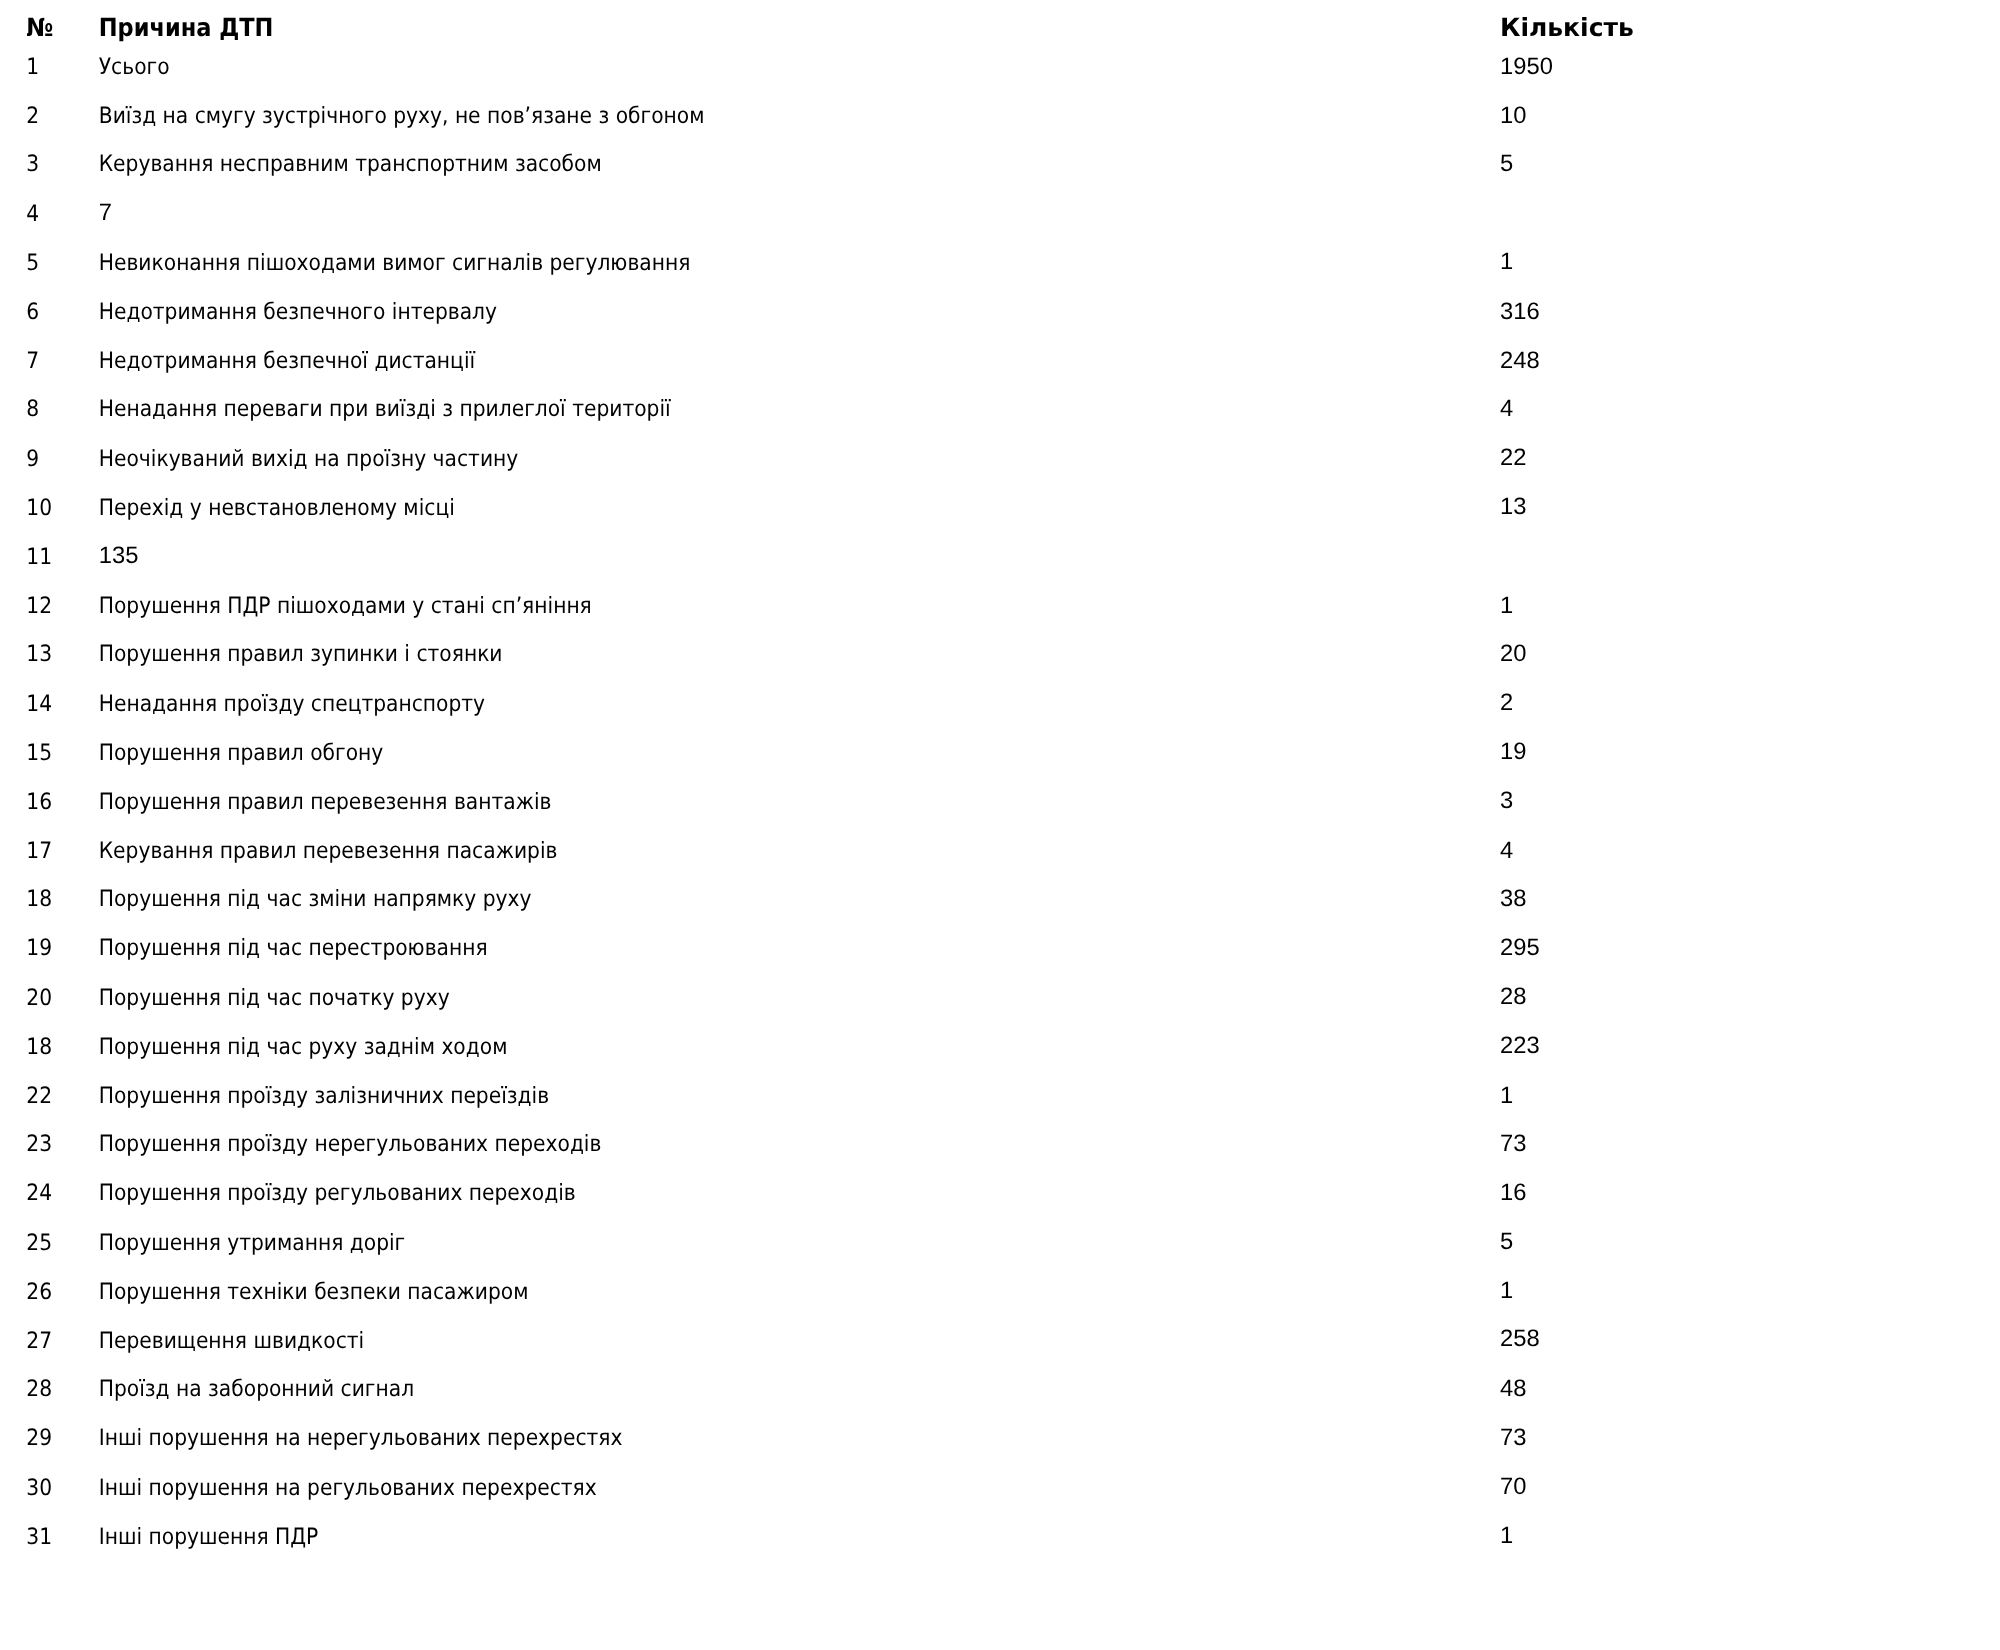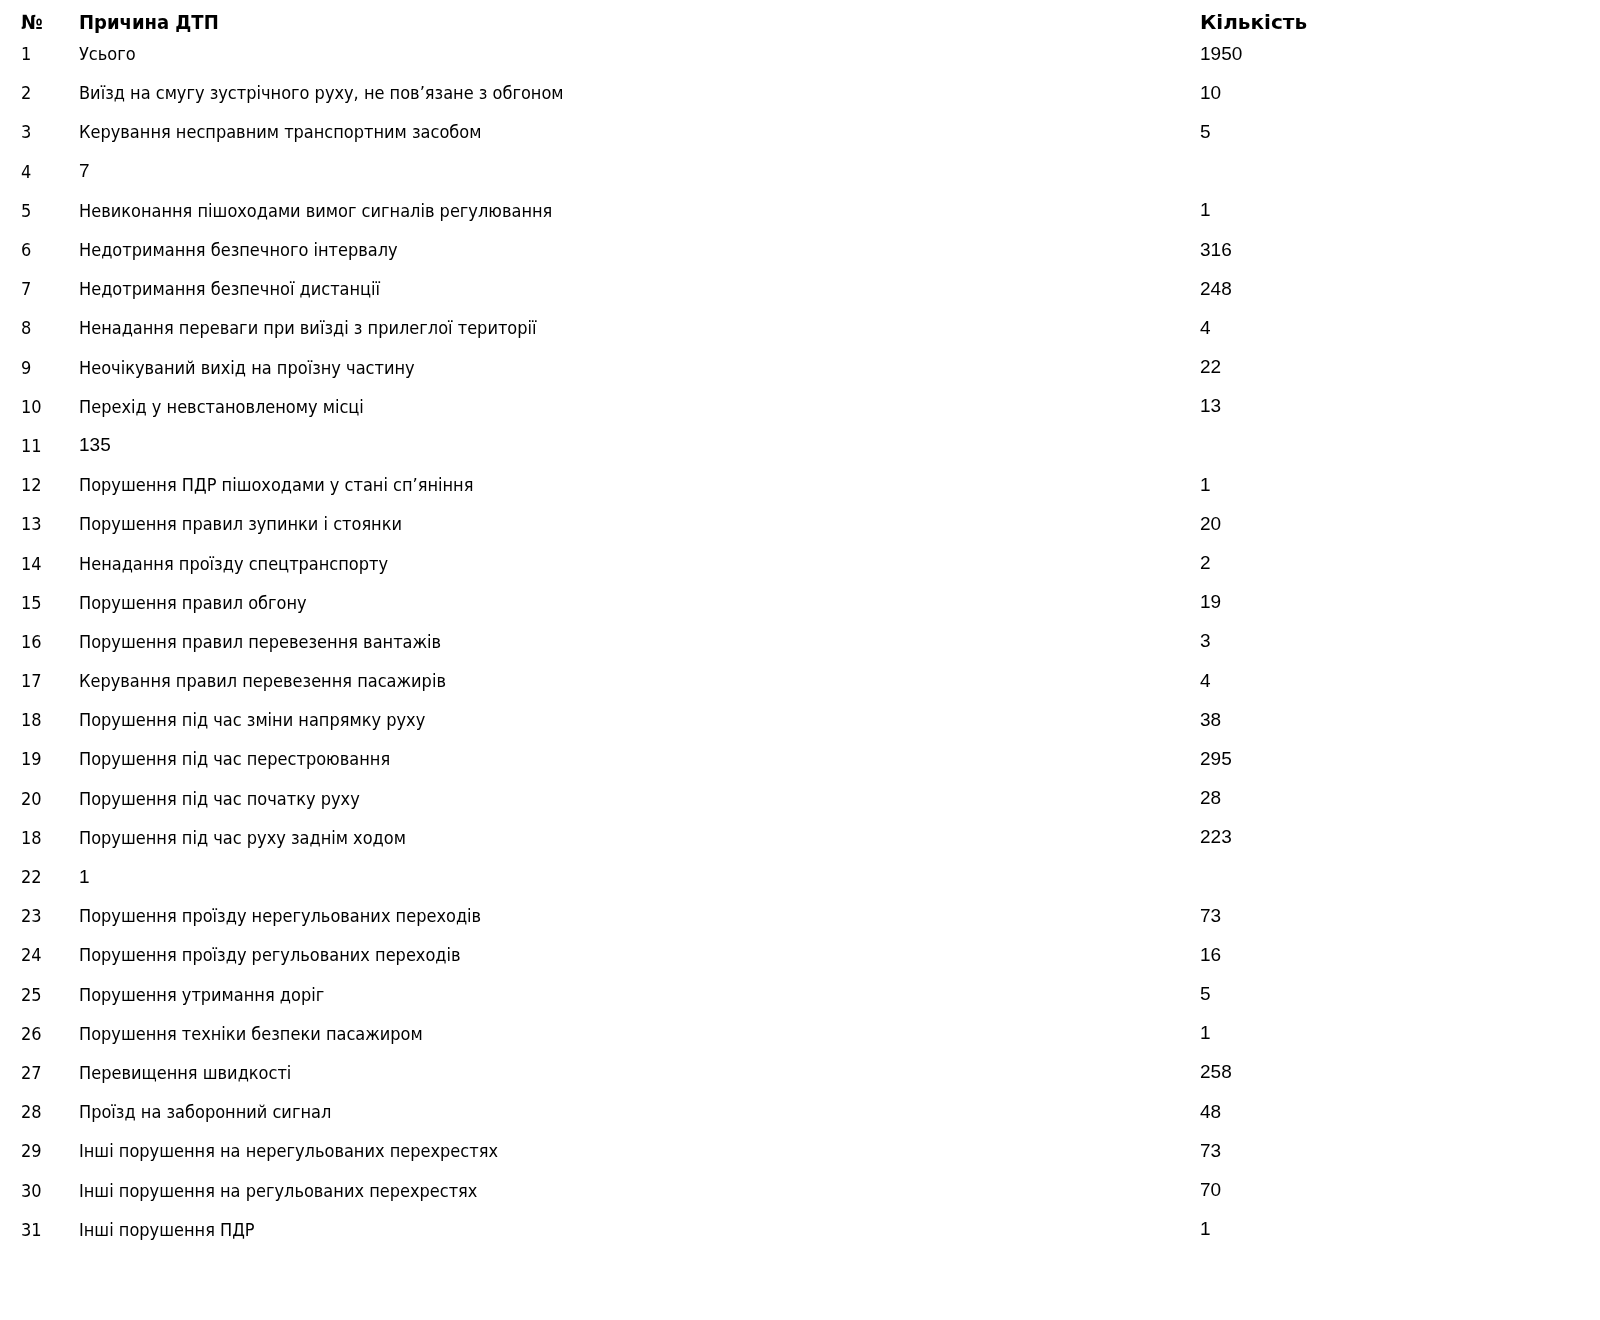--- a/index.html
+++ b/index.html
@@ -187,20 +187,21 @@
   </div>
 
   <div class="row">
     <span class="col num">18</span>
     <span class="col label">Порушення під час руху заднім ходом</span>
     <span class="col value">223</span>
   </div>
 
   <div class="row">
     <span class="col num">22</span>
+    <span class="col label">Порушення проїзду залізничних переїздів</span>
     <span class="col value">1</span>
   </div>
 
   <div class="row">
     <span class="col num">23</span>
     <span class="col label">Порушення проїзду нерегульованих переходів</span>
     <span class="col value">73</span>
   </div>
 
   <div class="row">

